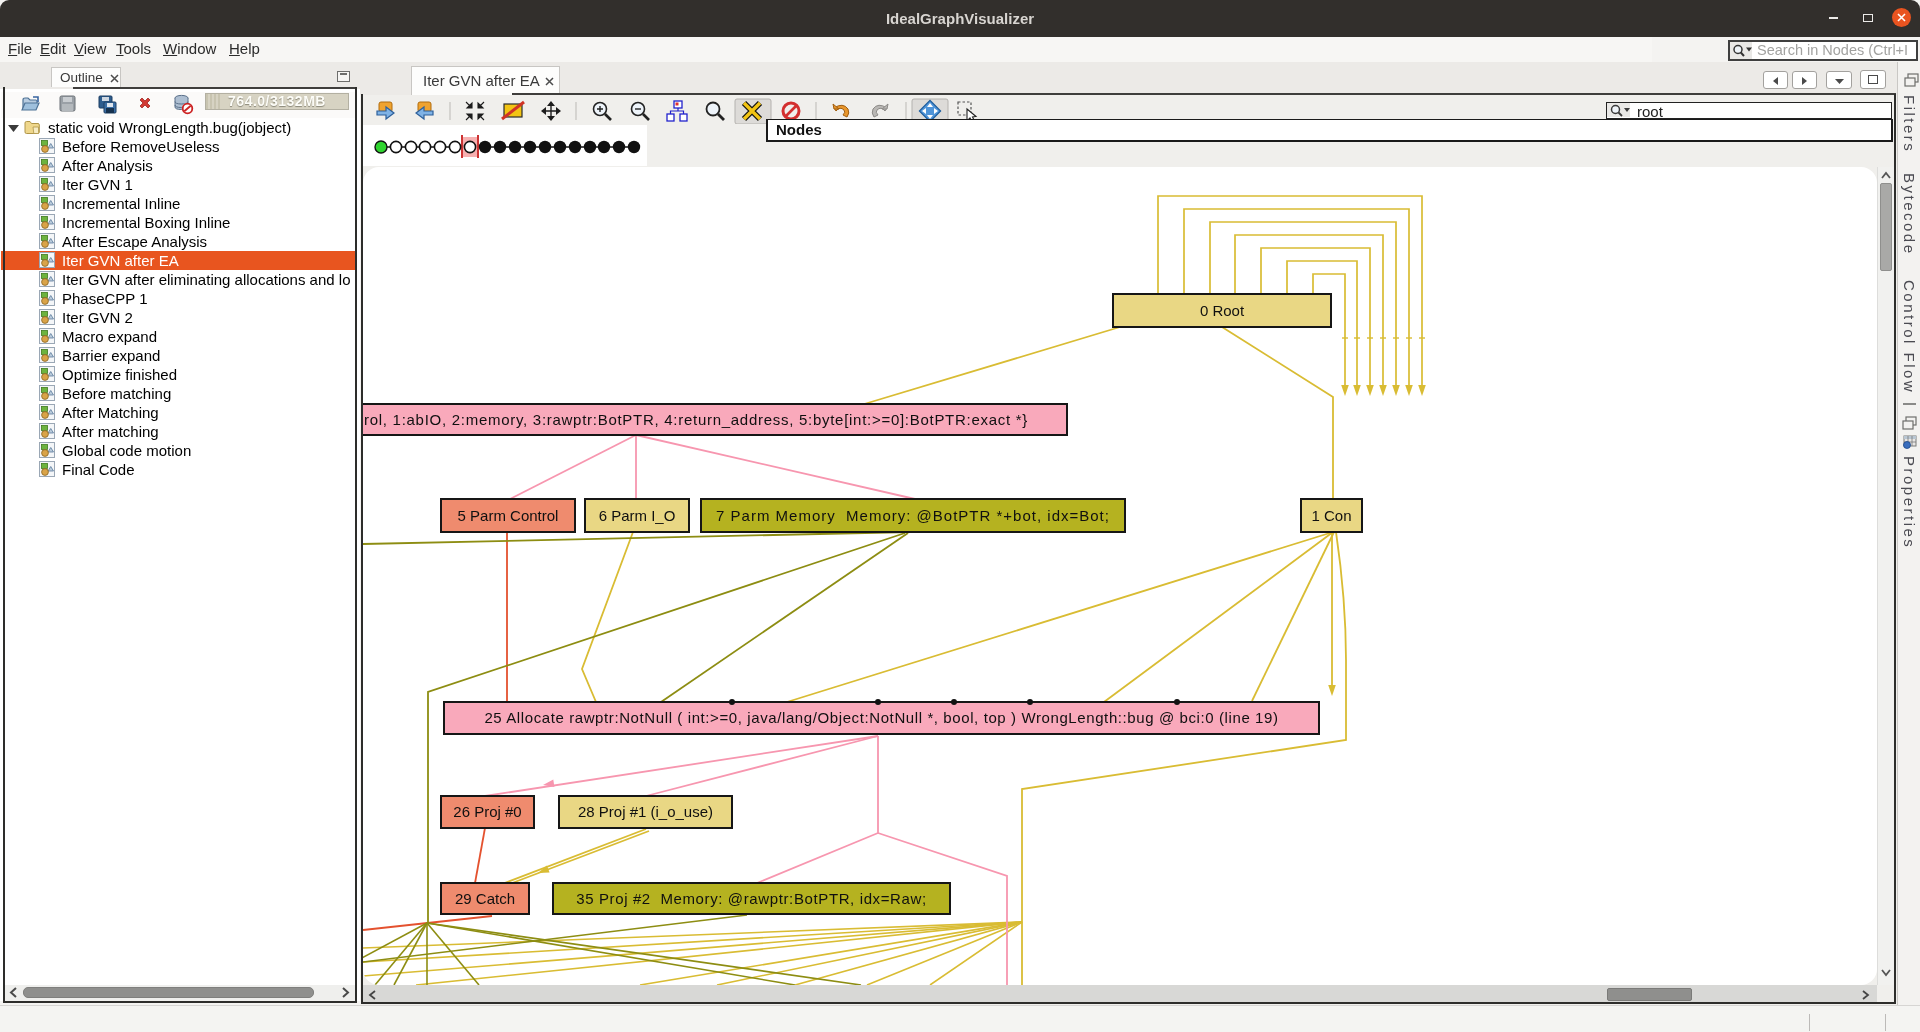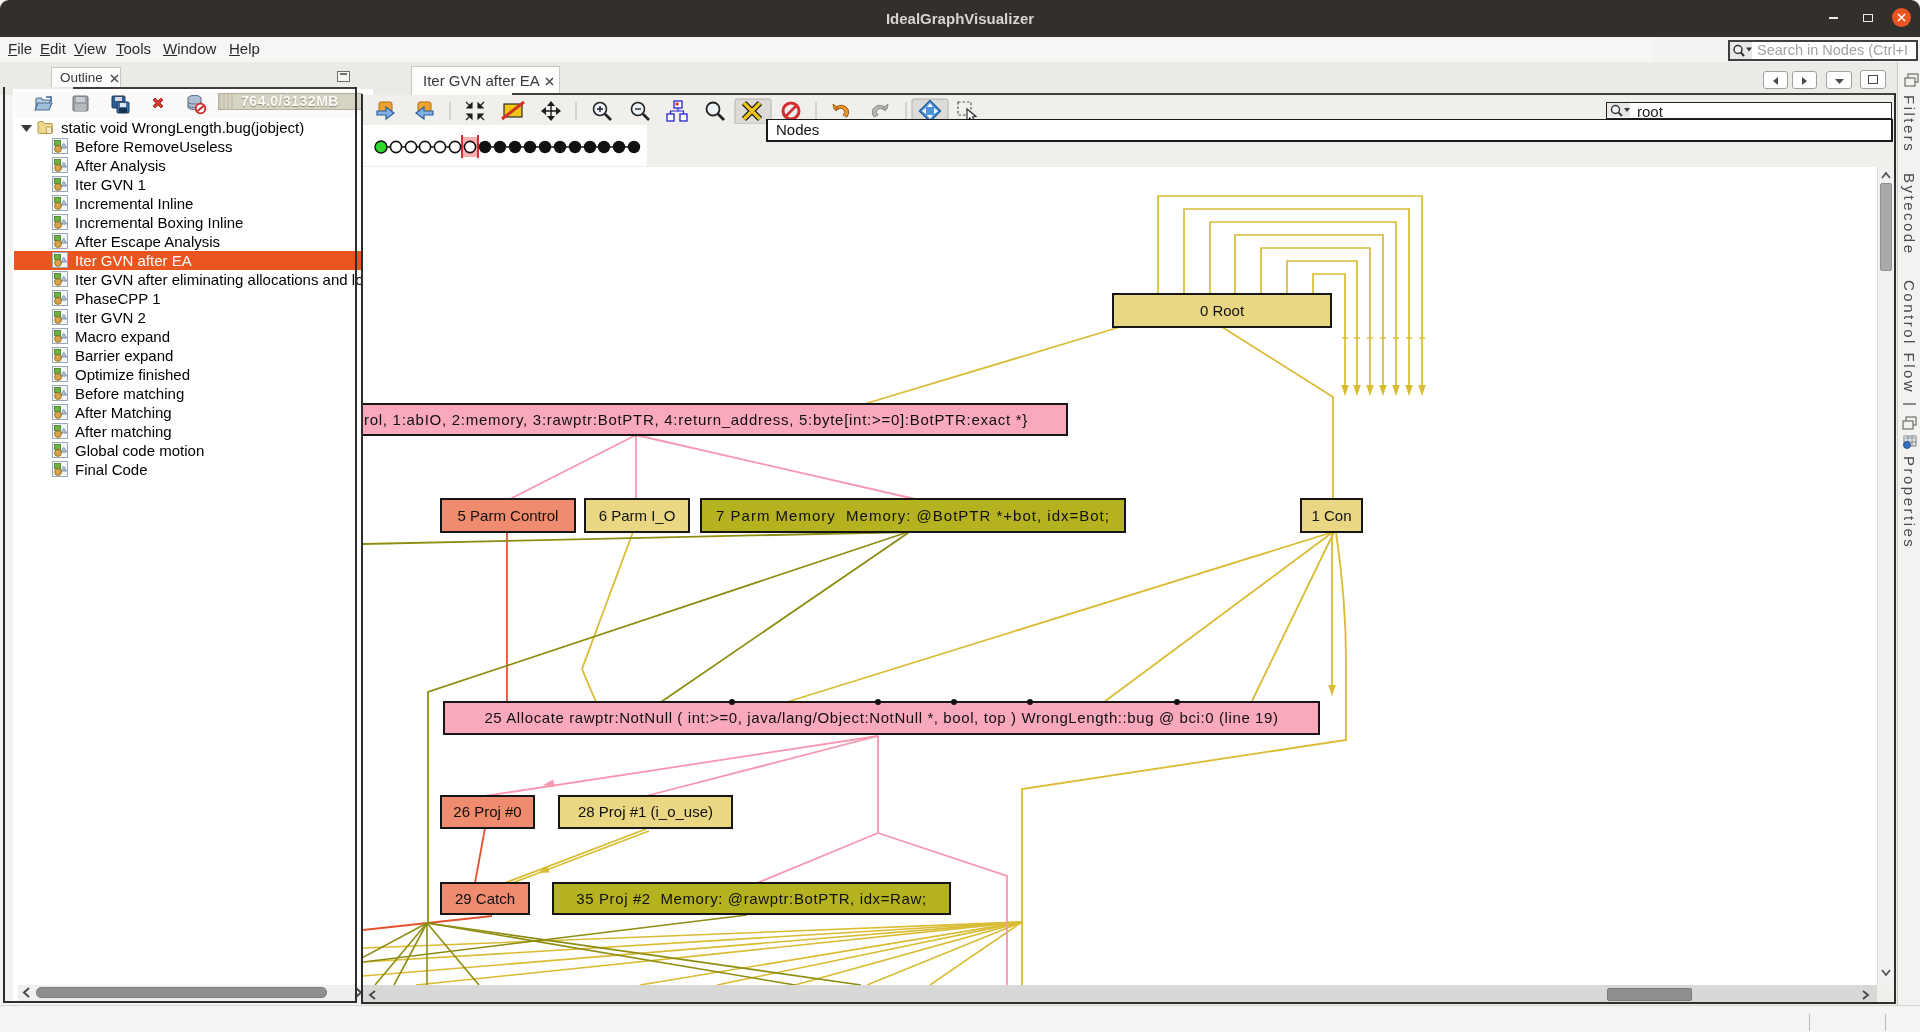--- a/index.html
+++ b/index.html
@@ -5,26 +5,26 @@
 * { margin:0; padding:0; box-sizing:border-box; }
 html,body { width:1920px; height:1032px; overflow:hidden; font-family:"Liberation Sans", sans-serif; background:#f4f3f1; }
 .abs { position:absolute; }
 #titlebar { left:0; top:0; width:1920px; height:37px; background:#322f2c; border-radius:9px 9px 0 0; }
 #titlebar .title { width:100%; text-align:center; line-height:37px; color:#d8d5d1; font-weight:bold; font-size:15px; }
 #menubar { left:0; top:37px; width:1652px; height:25px; background:#f7f6f4; color:#2b2b2b; font-size:15px; }
 #menubar span.mi { position:absolute; top:3px; }
 #tabrow { left:0; top:62px; width:1920px; height:33px; background:#eceae7; }
 .tab { position:absolute; top:4px; height:29px; background:#fdfdfc; border:1px solid #c8c6c3; border-bottom:none; font-size:15px; color:#3a3a3a;margin-left:48px; }
 .darkline { position:absolute; background:#3f3e3c; }
-#leftpanel { left:0; top:89px; width:360px; height:912px; background:#fff;margin-left:13px; }
+#leftpanel { left:0; top:89px; width:360px; height:912px; background:#fff; }
 #lefttoolbar { left:1px; top:3px; width:354px; height:26px; background:#fbfaf9; }
 #tree { left:1px; top:31px; width:354px; height:865px; background:#fff; overflow:hidden; }
 .trow { position:absolute; height:19px; font-size:15px; color:#000000; white-space:nowrap; }
 #graphwrap { left:361px; top:95px; width:1536px; height:910px; background:#f0efec; }
-#canvas { position:absolute; left:2px; top:72px; width:1514px; height:818px; background:#fff; overflow:hidden; }
+#canvas { position:absolute; left:2px; top:72px; width:1514px; height:818px; background:#fff; overflow:hidden;border-radius:16px; }
 #statusbar { left:0; top:1005px; width:1920px; height:27px; background:#f4f4f2; border-top:1px solid #d6d5d3; }
 #sidebar { left:1897px; top:62px; width:23px; height:943px; background:#f3f2f0; border-left:1px solid #c9c7c4; }
 .vlabel { position:absolute; left:3px; writing-mode:vertical-rl; font-size:15px; color:#4b4b52; letter-spacing:2.5px; }
 .sb-track { position:absolute; background:#ececea; }
 .sb-thumb { position:absolute; background:#aaaaa8; border:1px solid #8f8f8d; border-radius:2px; }
 .icon { position:absolute; }
 </style>
 </head>
 <body>
 <div id="titlebar" class="abs">
@@ -441,21 +441,21 @@
     <div style="position:absolute;left:0;top:0;width:23px;height:14px;background:#e9e8e6;"></div>
     <svg class="abs" style="left:3px;top:1px" width="24" height="13">
       <circle cx="5.5" cy="5.5" r="4" fill="#eef3f8" stroke="#3a3a3a" stroke-width="1.5"></circle>
       <path d="M8.5 8.5 L12 12" stroke="#3a3a3a" stroke-width="1.8"></path>
       <path d="M14 4 L20 4 L17 8 Z" fill="#3a3a3a"></path>
     </svg>
     <span style="position:absolute;left:30px;top:0px;font-size:15px;color:#222;">root</span>
   </div>
 
   <div class="abs" style="left:405px;top:24px;width:1127px;height:23px;background:#fff;border:2px solid #1a1a1a;border-top:1.5px solid #1a1a1a;">
-    <span style="position:absolute;left:8px;top:1px;font-size:15px;font-weight:normal;color:#111;">Nodes</span>
+    <span style="position:absolute;left:8px;top:1px;font-size:15px;font-weight:bold;color:#111;">Nodes</span>
   </div>
   <div id="canvas" class="abs">
     <svg class="abs" style="left:0;top:0" width="1514" height="818">
         <g transform="translate(-363,-167)" fill="none">
     <path d="M1158 295 L1158 196 L1422 196 L1422 386" stroke="#d9bc33" stroke-width="1.7"></path>
     <path d="M1422.0 396.0 L1425.8 385.0 L1418.2 385.0 Z" fill="#d9bc33" stroke="none"></path>
     <path d="M1419 338 L1425 338" stroke="#d9bc33" stroke-width="1.4"></path>
     <path d="M1184 295 L1184 209 L1409 209 L1409 386" stroke="#d9bc33" stroke-width="1.7"></path>
     <path d="M1409.0 396.0 L1412.8 385.0 L1405.2 385.0 Z" fill="#d9bc33" stroke="none"></path>
     <path d="M1406 338 L1412 338" stroke="#d9bc33" stroke-width="1.4"></path>

